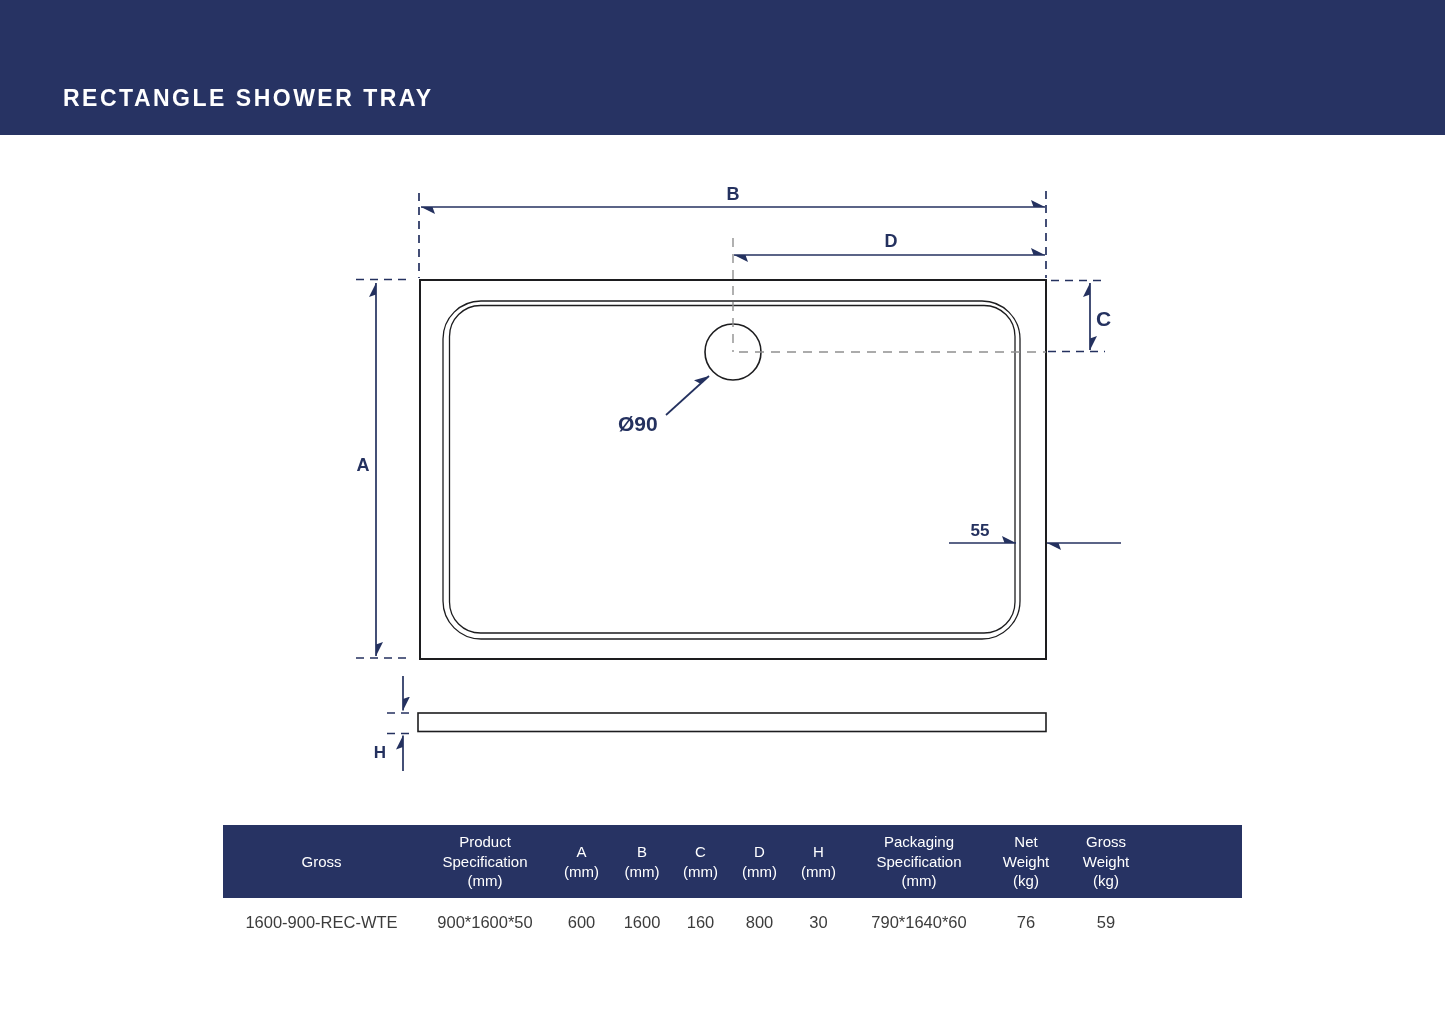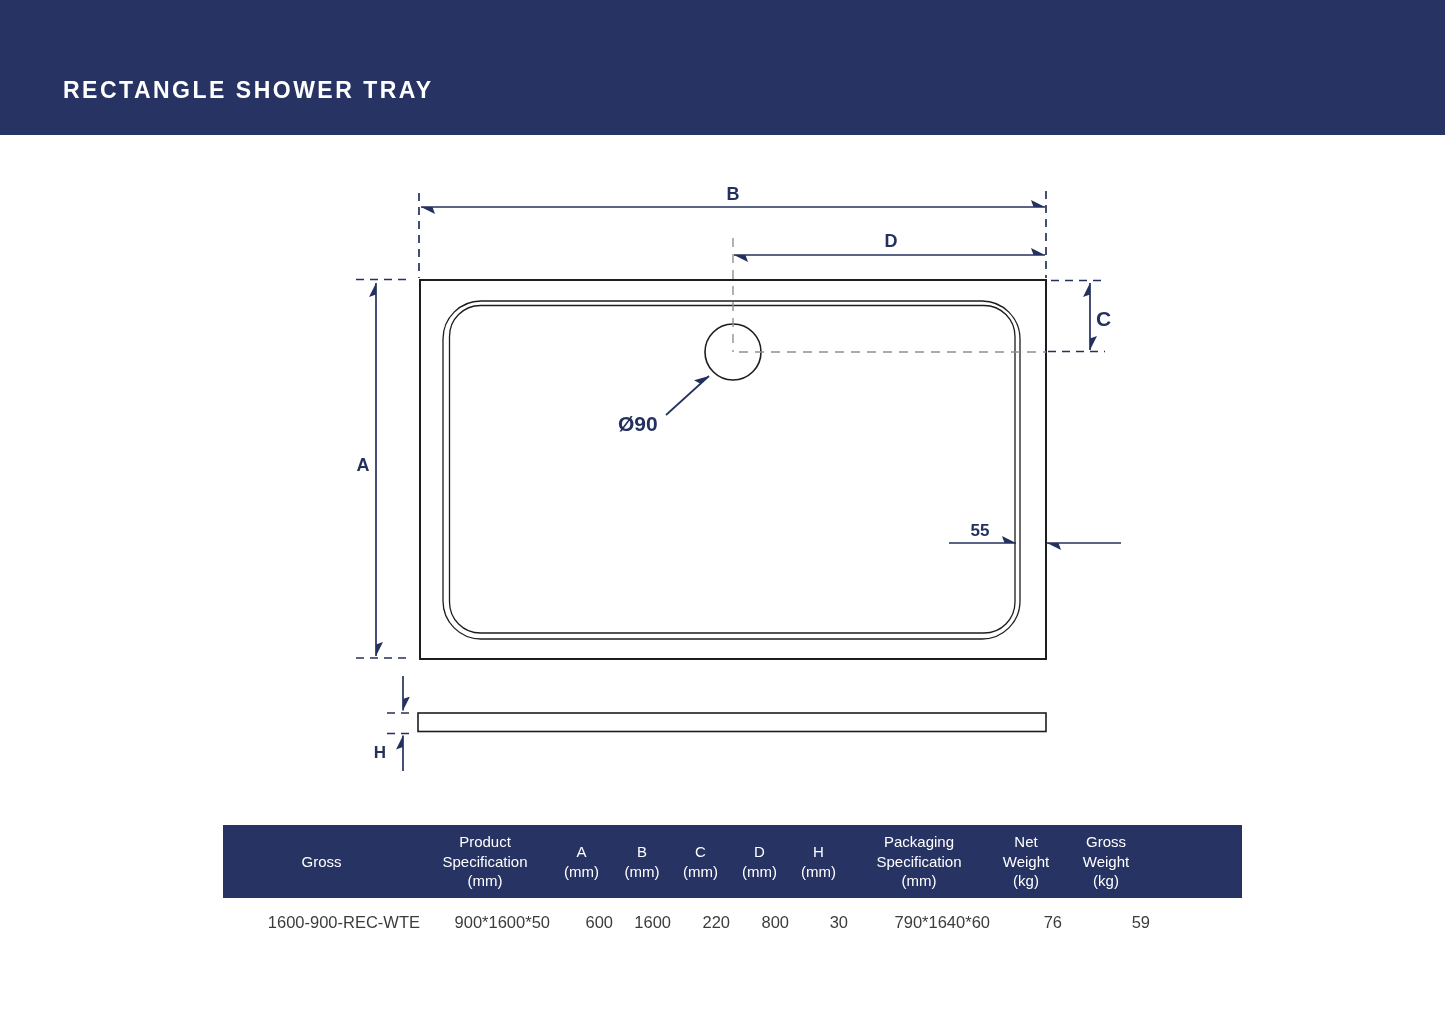--- a/index.html
+++ b/index.html
@@ -6,21 +6,21 @@
   body{
     width:1445px;height:1021px;position:relative;overflow:hidden;
     background:#ffffff;font-family:"Liberation Sans",sans-serif;
   }
   
   .header-band{
     position:absolute;left:0;top:0;width:1445px;height:135px;
     background:#273363;
   }
   .header-title{
-    position:absolute;left:63px;top:4px;height:173px;display:flex;align-items:center;
+    position:absolute;left:63px;top:12px;height:173px;display:flex;align-items:center;
     color:#ffffff;font-size:23px;font-weight:700;letter-spacing:2.5px;
   }
   
   .diagram-svg{position:absolute;left:0;top:135px;}
   .outline{fill:#ffffff;stroke:#1d1d1f;stroke-width:2;}
   .rim{fill:none;stroke:#1d1d1f;stroke-width:1.3;}
   .drain{fill:#ffffff;stroke:#1d1d1f;stroke-width:1.6;}
   .profile{fill:#ffffff;stroke:#1d1d1f;stroke-width:1.6;}
   .dim{stroke:#24315f;stroke-width:1.7;fill:none;}
   .ext{stroke:#24315f;stroke-width:1.7;fill:none;stroke-dasharray:8 6;}
@@ -39,21 +39,21 @@
   .spec-head{
     background:#273363;height:73px;align-items:center;
   }
   .spec-head .cell{
     color:#ffffff;font-size:15px;line-height:1.32;text-align:center;white-space:pre-line;
   }
   .spec-row{
     margin-top:5px;height:38px;align-items:center;
   }
   .spec-row .cell{
-    color:#3c3c3c;font-size:16.5px;text-align:right;white-space:nowrap;
+    color:#3c3c3c;font-size:16.5px;text-align:center;white-space:nowrap;
   }
 </style>
 </head>
 <body>
 
 <div class="header-band"></div>
 <div class="header-title">RECTANGLE SHOWER TRAY</div>
 
 <svg class="diagram-svg" width="1445" height="690" viewBox="0 135 1445 690" xmlns="http://www.w3.org/2000/svg">
   <defs>
@@ -128,20 +128,20 @@
 (kg)</div>
     <div class="cell">Gross
 Weight
 (kg)</div>
   </div>
   <div class="spec-grid spec-row">
     <div class="cell">1600-900-REC-WTE</div>
     <div class="cell">900*1600*50</div>
     <div class="cell">600</div>
     <div class="cell">1600</div>
-    <div class="cell">220</div>
+    <div class="cell">160</div>
     <div class="cell">800</div>
     <div class="cell">30</div>
     <div class="cell">790*1640*60</div>
     <div class="cell">76</div>
     <div class="cell">59</div>
   </div>
 </div>
 
 </body></html>

